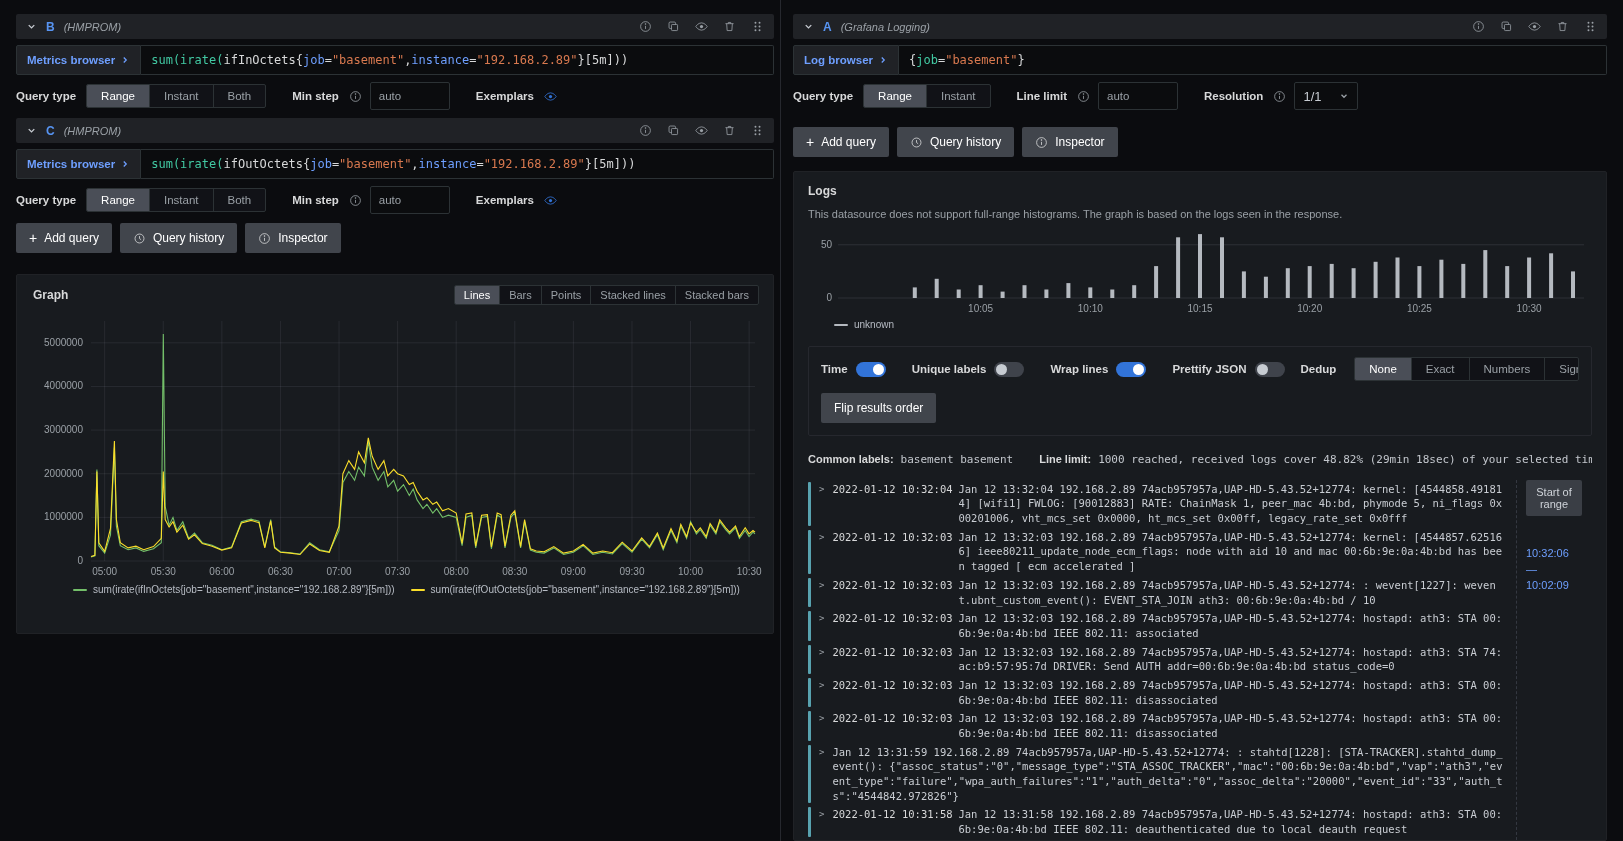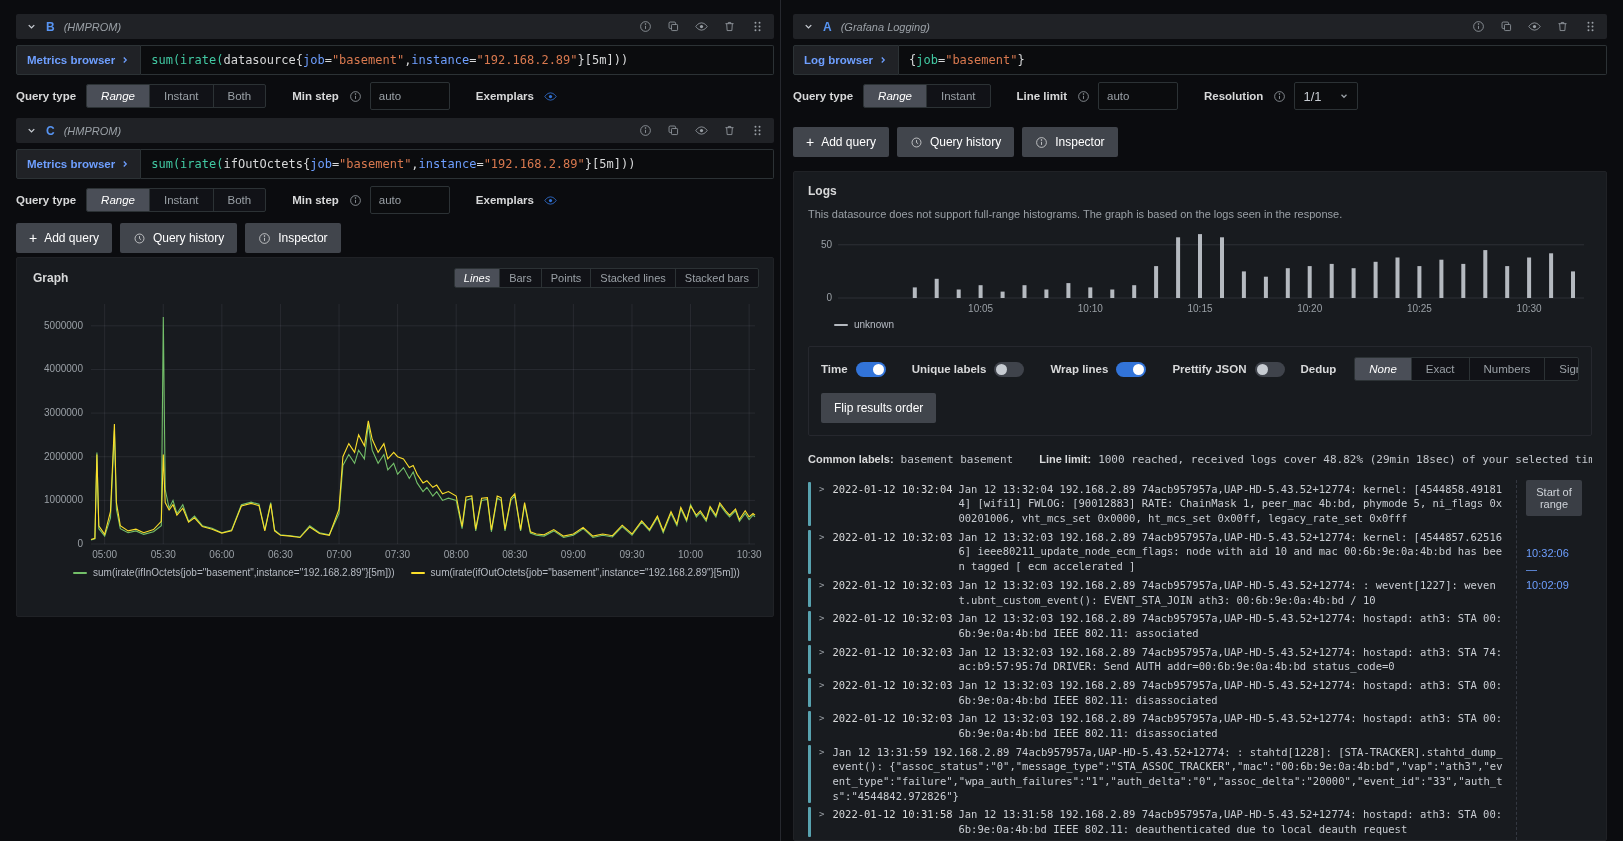--- a/index.html
+++ b/index.html
@@ -28,34 +28,34 @@
   .tok-lab{color:#6e9fff;}
   .tok-str{color:#d9794f;}
   .tok-pun,.tok-plain{color:#d8d9da;}
 
   .opts{display:flex;align-items:center;margin-top:7px;font-size:11.5px;}
   .opt-label{font-weight:700;color:#d8d9da;margin-right:10px;white-space:nowrap;}
   .gap{margin-left:26px;}
   .seg-group{display:flex;border:1px solid #2c3235;border-radius:2px;overflow:hidden;background:#111217;}
   .seg{padding:5px 14px;color:#9aa0a6;border-left:1px solid #2c3235;cursor:pointer;font-size:11.5px;white-space:nowrap;}
   .seg:first-child{border-left:none;}
-  .seg.sel{background:#4a4e57;color:#fff;font-style:italic;}
+  .seg.sel{background:#4a4e57;color:#fff;}
   .seg-group.small .seg{padding:3px 9px;font-size:11px;}
   .help{color:#9aa0a6;margin-right:8px;}
   .mini-input{width:80px;height:28px;background:#0b0c0e;border:1px solid #2c3235;border-radius:2px;color:#9aa0a6;font-size:11.5px;padding:0 8px;font-family:inherit;}
   .select-box{width:64px;height:28px;background:#0b0c0e;border:1px solid #2c3235;border-radius:2px;color:#c7ccd2;font-size:13px;padding:0 8px;display:flex;align-items:center;justify-content:space-between;cursor:pointer;}
   .select-box svg{width:10px;height:10px;color:#9aa0a6;}
 
   .actions{display:flex;gap:8px;margin-top:9px;}
   .btn{display:inline-flex;align-items:center;gap:7px;background:#41454c;color:#fff;font-size:12px;height:30px;padding:0 13px;border:none;border-radius:2px;cursor:pointer;font-family:inherit;}
   .btn .icon{color:#d8d9da;}
   .plus{font-size:14px;font-weight:400;line-height:1;}
 
   .panel{background:#181b1f;border:1px solid #202226;border-radius:2px;}
-  .graph-panel{margin-top:4px;height:360px;padding:8px 10px 4px;overflow:hidden;}
+  .graph-panel{margin-top:21px;height:360px;padding:8px 10px 4px;overflow:hidden;}
   .panel-title{font-size:12px;font-weight:700;color:#d8d9da;}
   .graph-head{display:flex;align-items:center;justify-content:space-between;padding:2px 4px 0 6px;}
   #line-chart{height:268px;margin-top:8px;}
   .legend{display:flex;gap:16px;padding:3px 0 0 46px;font-size:10px;color:#b7bcc4;flex-wrap:nowrap;overflow:hidden;}
   .lg-item{white-space:nowrap;display:inline-flex;align-items:center;}
   .lg-swatch{display:inline-block;width:14px;height:2px;margin-right:6px;border-radius:1px;}
 
   .logs-panel{margin-top:14px;flex:1;padding:12px 14px 0;display:flex;flex-direction:column;overflow:hidden;}
   .notice{font-size:11px;color:#9aa0a6;margin-top:10px;}
   #log-hist{height:88px;margin-top:8px;}
@@ -150,21 +150,21 @@
           <span>Metrics browser</span>
           <span class="icon chev-r">
               <svg viewBox="0 0 16 16" fill="none" stroke="currentColor" stroke-width="2">
                 <path d="M6 4l4 4-4 4"></path>
               </svg>
             </span>
         </button>
         <div class="qinput">
             <span class="tok-fn">sum(</span>
             <span class="tok-fn">irate(</span>
-            <span class="tok-plain">datasource</span>
+            <span class="tok-plain">ifInOctets</span>
             <span class="tok-pun">{</span>
             <span class="tok-lab">job</span>
             <span class="tok-pun">=</span>
             <span class="tok-str">"basement"</span>
             <span class="tok-pun">,</span>
             <span class="tok-lab">instance</span>
             <span class="tok-pun">=</span>
             <span class="tok-str">"192.168.2.89"</span>
             <span class="tok-pun">}</span>
             <span class="tok-plain">[5m]</span>

